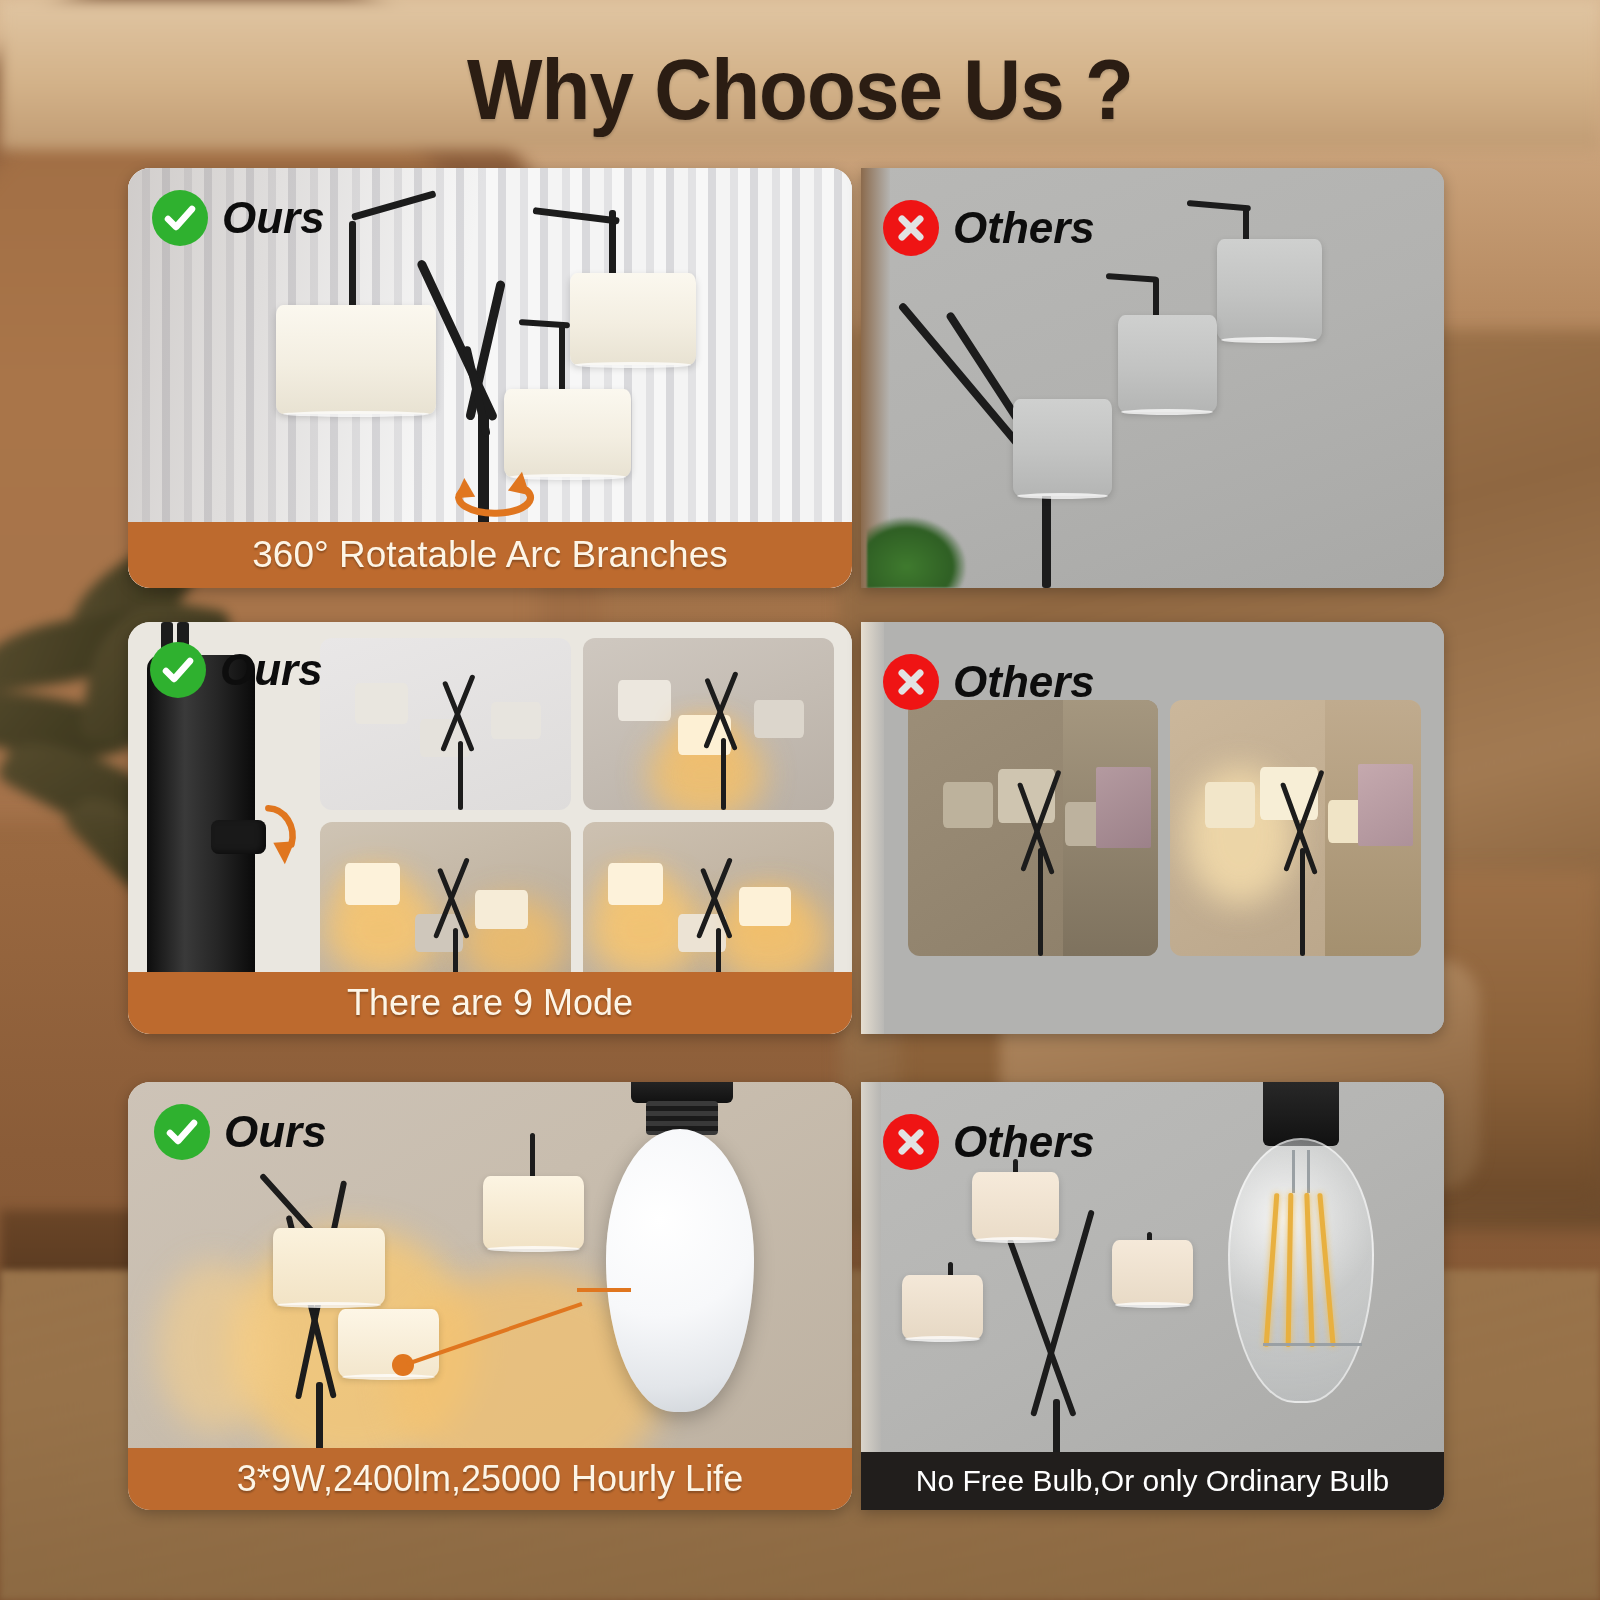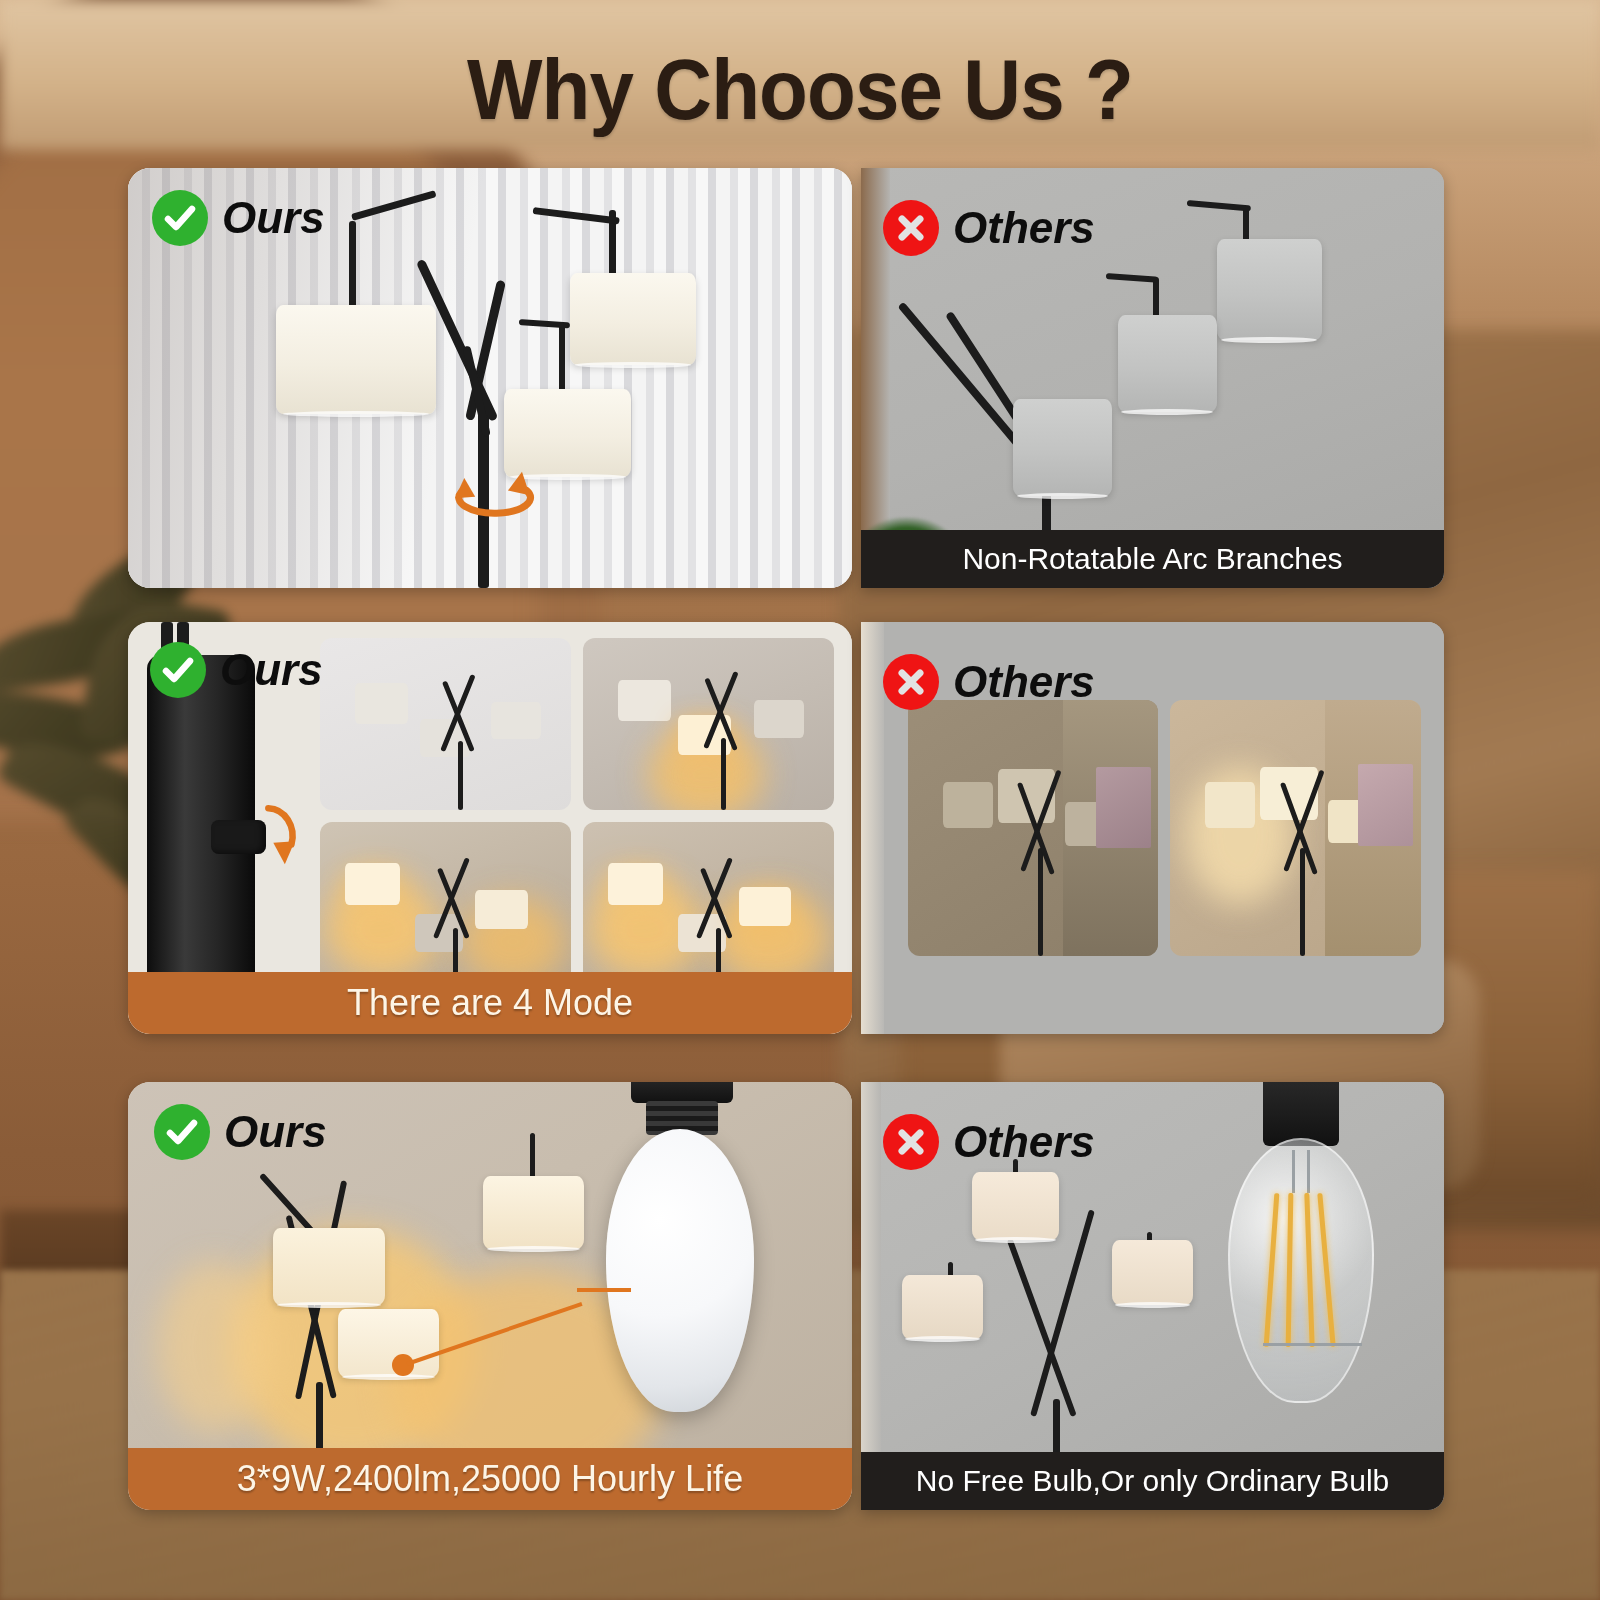--- a/index.html
+++ b/index.html
@@ -268,20 +268,21 @@
         </svg>
       </div>
       <div class="badge-wrap">
         <div class="badge green">
           <svg viewBox="0 0 40 40">
               <path d="M8 21 L16 29 L32 11" fill="none" stroke="#fff" stroke-width="6.5" stroke-linecap="round" stroke-linejoin="round"></path>
             </svg>
         </div>
         <div class="badge-label">Ours</div>
       </div>
+      <div class="caption">360° Rotatable Arc Branches</div>
     </div>
 
     <div class="card others">
       <div class="photo" style="background:linear-gradient(160deg,#b8b8b6 0%,#b2b2b0 50%,#a8a8a6 100%)">
         <div style="position:absolute;left:0;top:0;width:5%;height:100%;background:linear-gradient(90deg,#8b6a4c,#b5b4b1)"></div>
         <div class="pole" style="left:31%;top:62%;width:9px;height:38%;"></div>
         <div class="pole" style="left:27%;top:22%;width:8px;height:45%;transform:rotate(-40deg);transform-origin:bottom center;border-radius:8px;"></div>
         <div class="pole" style="left:30%;top:28%;width:8px;height:40%;transform:rotate(-33deg);transform-origin:bottom center;border-radius:8px;"></div>
         <div class="pole" style="left:65.5%;top:9%;width:6px;height:13%;"></div>
         <div class="pole" style="left:56%;top:7.5%;width:11%;height:6px;transform:rotate(5deg);transform-origin:left center;"></div>
@@ -295,21 +296,20 @@
                     filter:blur(1px);"></div>
       </div>
       <div class="badge-wrap">
         <div class="badge red">
           <svg viewBox="0 0 40 40">
               <path d="M11 11 L29 29 M29 11 L11 29" fill="none" stroke="#e2e2e2" stroke-width="7" stroke-linecap="round"></path>
             </svg>
         </div>
         <div class="badge-label">Others</div>
       </div>
-      <div class="caption">Non-Rotatable Arc Branches</div>
     </div>
   </div>
 
   <div class="row r2">
 
     <div class="card ours">
       <div class="photo" style="background:#eae7e0">
 
         <div class="pole" style="left:4.5%;top:0;width:12px;height:9%;"></div>
         <div class="pole" style="left:6.8%;top:0;width:12px;height:9%;"></div>
@@ -363,21 +363,21 @@
         </div>
       </div>
       <div class="badge-wrap">
         <div class="badge green">
           <svg viewBox="0 0 40 40">
               <path d="M8 21 L16 29 L32 11" fill="none" stroke="#fff" stroke-width="6.5" stroke-linecap="round" stroke-linejoin="round"></path>
             </svg>
         </div>
         <div class="badge-label">Ours</div>
       </div>
-      <div class="caption">There are 4 Mode</div>
+      <div class="caption">There are 9 Mode</div>
     </div>
 
     <div class="card others">
       <div class="photo" style="background:#b2b2b0">
         <div style="position:absolute;left:0;top:0;width:4%;height:100%;background:linear-gradient(90deg,#e6ded0,#b9b8b5)"></div>
         <div class="thumbs" style="left:8%;top:19%;width:88%;height:62%;grid-template-columns:1fr 1fr;">
           <div class="thumb" style="background:linear-gradient(150deg,#9c8e78,#8d7f69)">
             <div style="position:absolute;left:62%;top:0;width:38%;height:100%;background:linear-gradient(180deg,#a5977f,#7e725e)"></div>
             <div class="mini-shade" style="left:14%;top:32%;width:20%;height:18%;background:#bdb29c"></div>
             <div class="mini-shade" style="left:36%;top:27%;width:23%;height:21%;background:#cfc5b0"></div>

